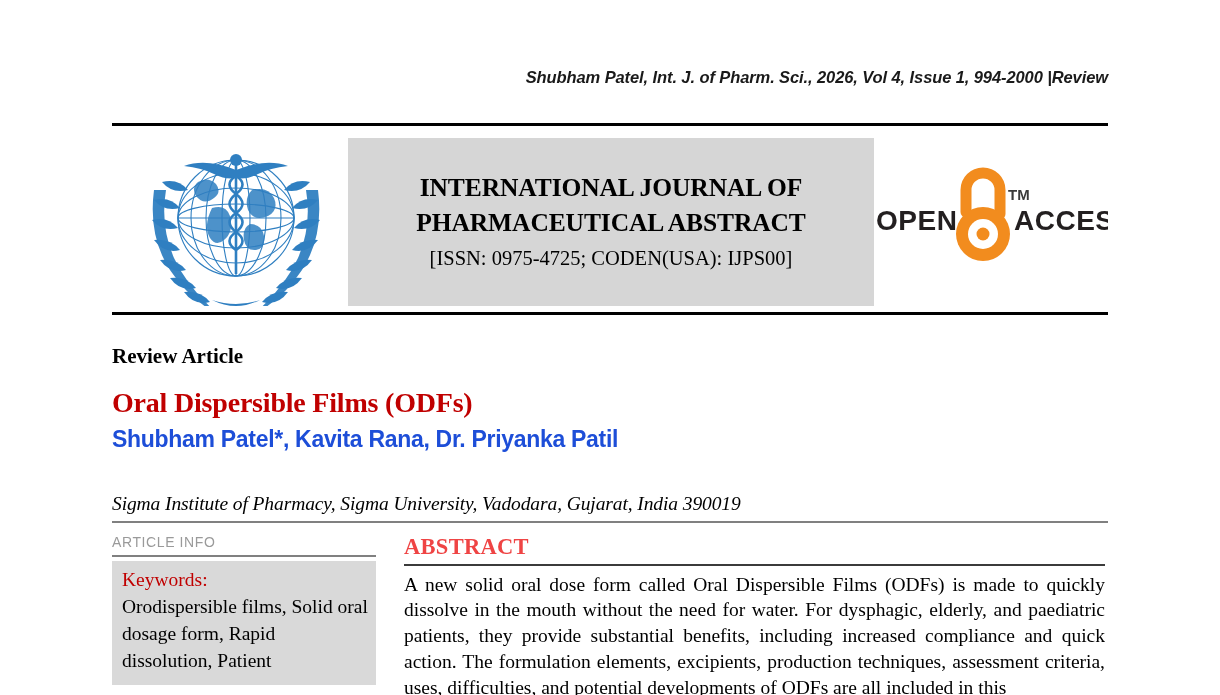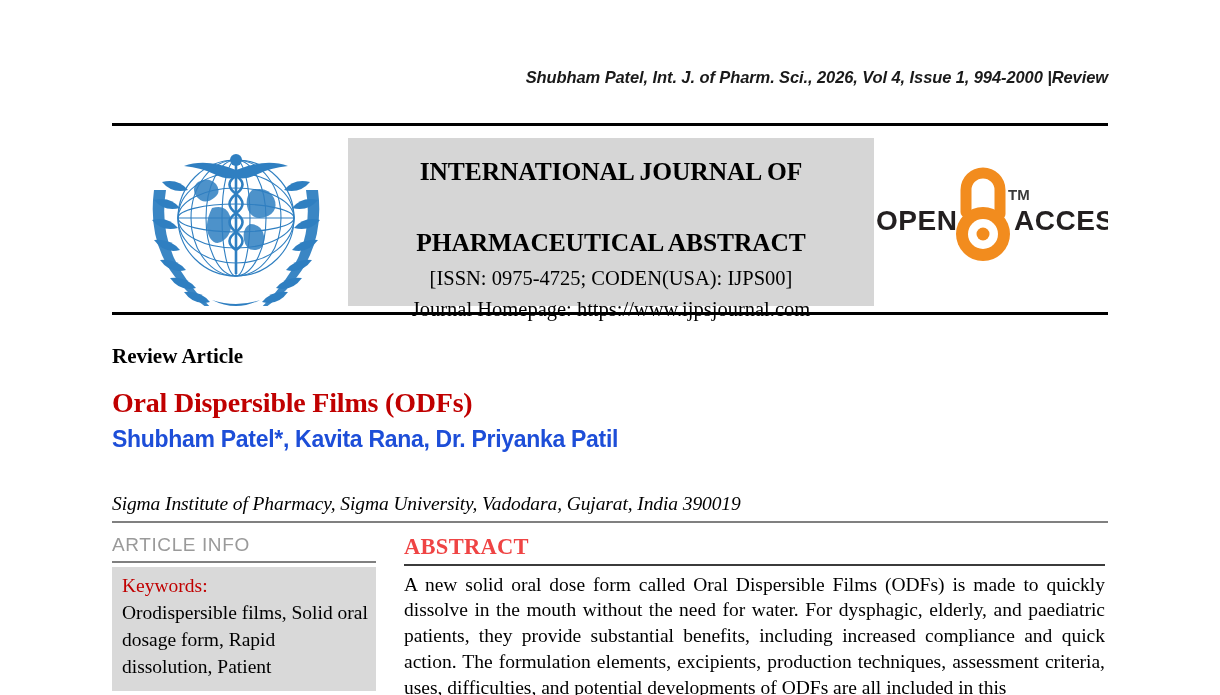--- a/index.html
+++ b/index.html
@@ -83,21 +83,20 @@
     justify-content: center;
     text-align: center;
   }
   .journal-title {
     font-family: "Liberation Serif", serif;
     font-weight: bold;
     font-size: 25.5px;
     line-height: 1.37;
     letter-spacing: -0.1px;
     color: #000;
-    margin-top: 36px;
   }
   .journal-issn {
     font-family: "Liberation Serif", serif;
     font-size: 20.5px;
     line-height: 1.42;
     margin-top: 3px;
     color: #000;
   }
   .journal-home {
     font-family: "Liberation Serif", serif;
@@ -163,21 +162,21 @@
 
   
   .info-col {
     position: absolute;
     left: 112px;
     top: 534px;
     width: 264px;
   }
   .info-heading {
     font-family: "Liberation Sans", sans-serif;
-    font-size: 19px;
+    font-size: 14px;
     font-weight: normal;
     color: #9a9a9a;
     letter-spacing: 0.6px;
     padding-bottom: 5px;
   }
   .info-heading-rule {
     height: 2px;
     background: #808080;
     width: 264px;
   }
@@ -303,21 +302,20 @@
         <path d="M164 154 q-16 -2 -26 10 q16 4 26 -10z"></path>
         <path d="M88 162 q24 8 48 0 q-24 12 -48 0z"></path>
       </g>
     </svg>
   </div>
 
   <div class="journal-box">
     <div class="journal-title">INTERNATIONAL JOURNAL OF</div>
     <div class="journal-title">PHARMACEUTICAL ABSTRACT</div>
     <div class="journal-issn">[ISSN: 0975-4725; CODEN(USA): IJPS00]</div>
-    <div class="journal-home">Journal Homepage: https://www.ijpsjournal.com</div>
   </div>
 
   <div class="logo-oa">
     <svg viewBox="0 0 234 112" xmlns="http://www.w3.org/2000/svg">
       <text x="2" y="68" font-family="Liberation Sans, sans-serif" font-size="28" font-weight="bold" fill="#231f20" letter-spacing="0.5">OPEN</text>
       <g>
 
         <path d="M92 50 L92 28 A17 17 0 0 1 126 28 L126 52" fill="none" stroke="#F28C1E" stroke-width="11" stroke-linecap="round"></path>
 
         <circle cx="109" cy="72" r="27" fill="#F28C1E"></circle>

